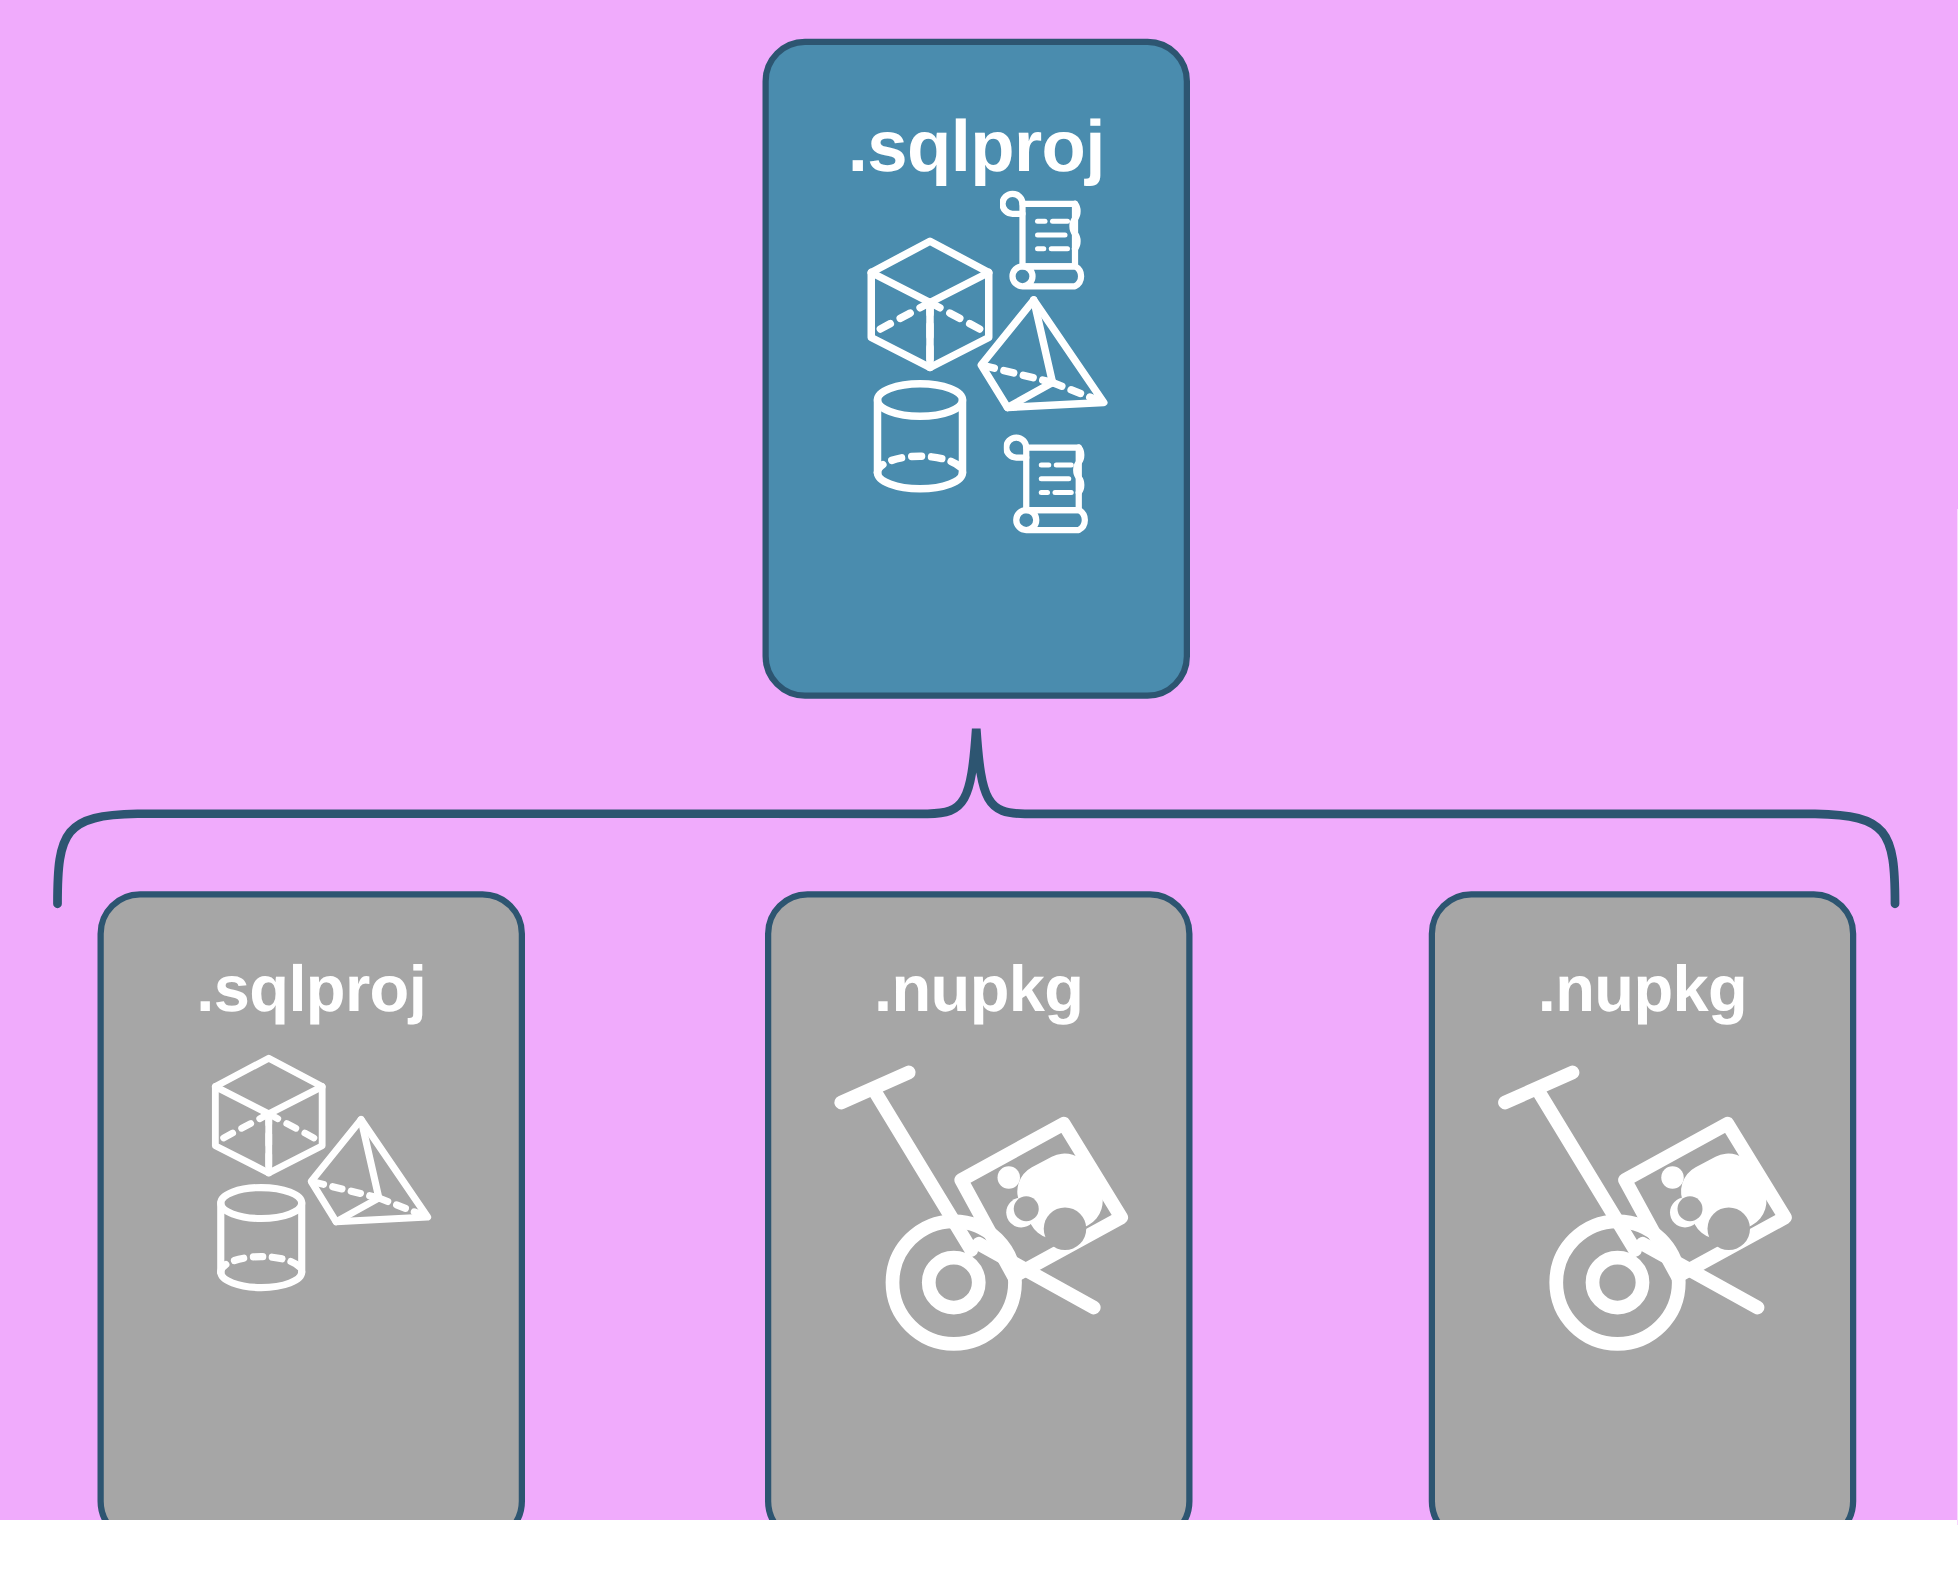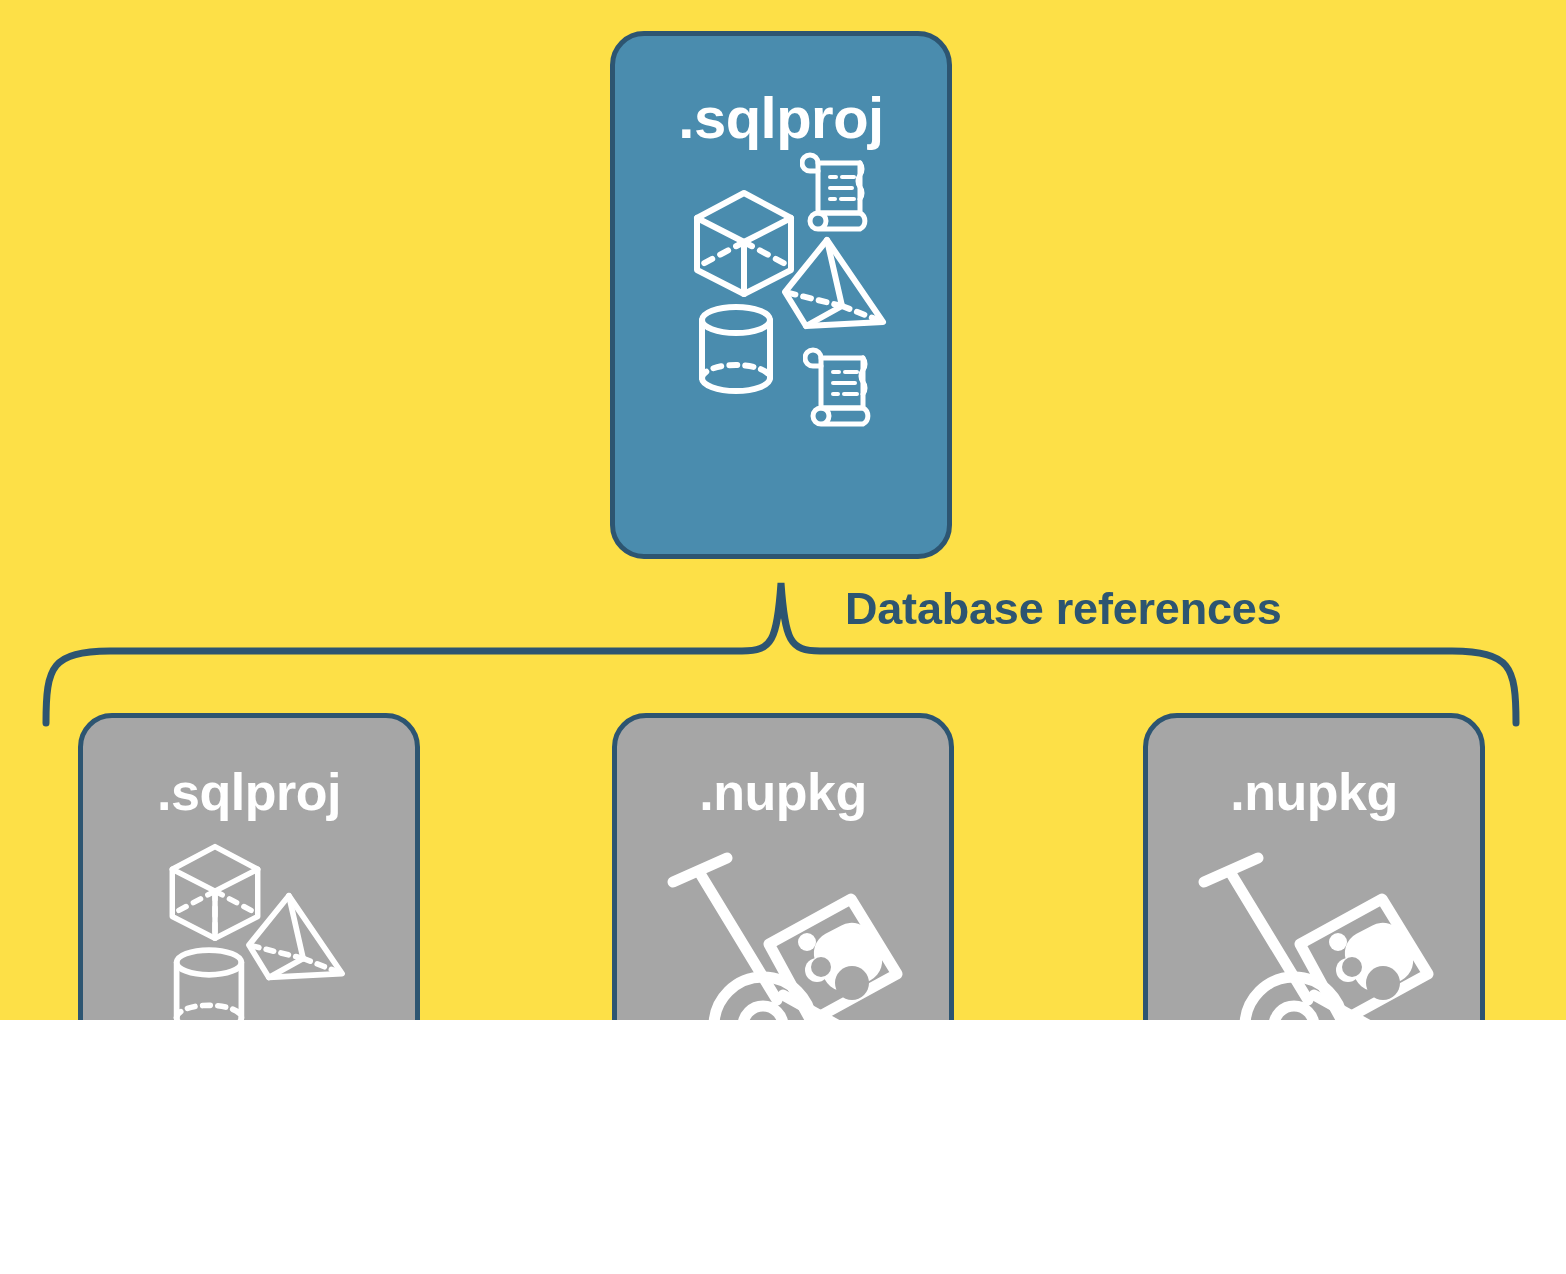--- a/index.html
+++ b/index.html
@@ -3,22 +3,22 @@
 <meta charset="utf-8">
 <style>
   html, body {
     margin: 0;
     padding: 0;
     background: #ffffff;
   }
   #stage {
     position: relative;
     width: 1566px;
-    height: 1020px;
-    background: #fde047;
+    height: 1216px;
+    background: #f0abfc;
     font-family: "Liberation Sans", sans-serif;
     overflow: hidden;
   }
   .card {
     position: absolute;
     box-sizing: border-box;
     border-radius: 34px;
     border: 5px solid #2d5571;
     display: flex;
     flex-direction: column;
@@ -151,21 +151,20 @@
   <svg id="bracket-layer" viewBox="0 0 1566 1274" fill="none">
     <path d="M46 723
              C46 665, 52 652, 110 651
              L742 651
              C772 651, 777 641, 781 583
              C785 641, 790 651, 820 651
              L1452 651
              C1510 652, 1516 665, 1516 723" stroke="#2d5571" stroke-width="7" stroke-linecap="round" fill="none"></path>
   </svg>
 
-  <div id="bracket-label">Database references</div>
 
   <div class="card secondary card-bottom" id="card-ref-1">
     <div class="card-title">.sqlproj</div>
     <div class="icon-area">
 
       <svg style="left:82px; top:20px;" width="100" height="100" viewBox="0 0 110 110" fill="none" stroke="#ffffff" stroke-width="6" stroke-linecap="round" stroke-linejoin="round">
         <polygon points="8,30 55,5 102,30 102,82 55,106 8,82" fill="none"></polygon>
         <polyline points="8,30 55,54 102,30"></polyline>
         <line x1="55" y1="54" x2="55" y2="106"></line>
         <line x1="55" y1="54" x2="55" y2="100" stroke-dasharray="9 9"></line>

